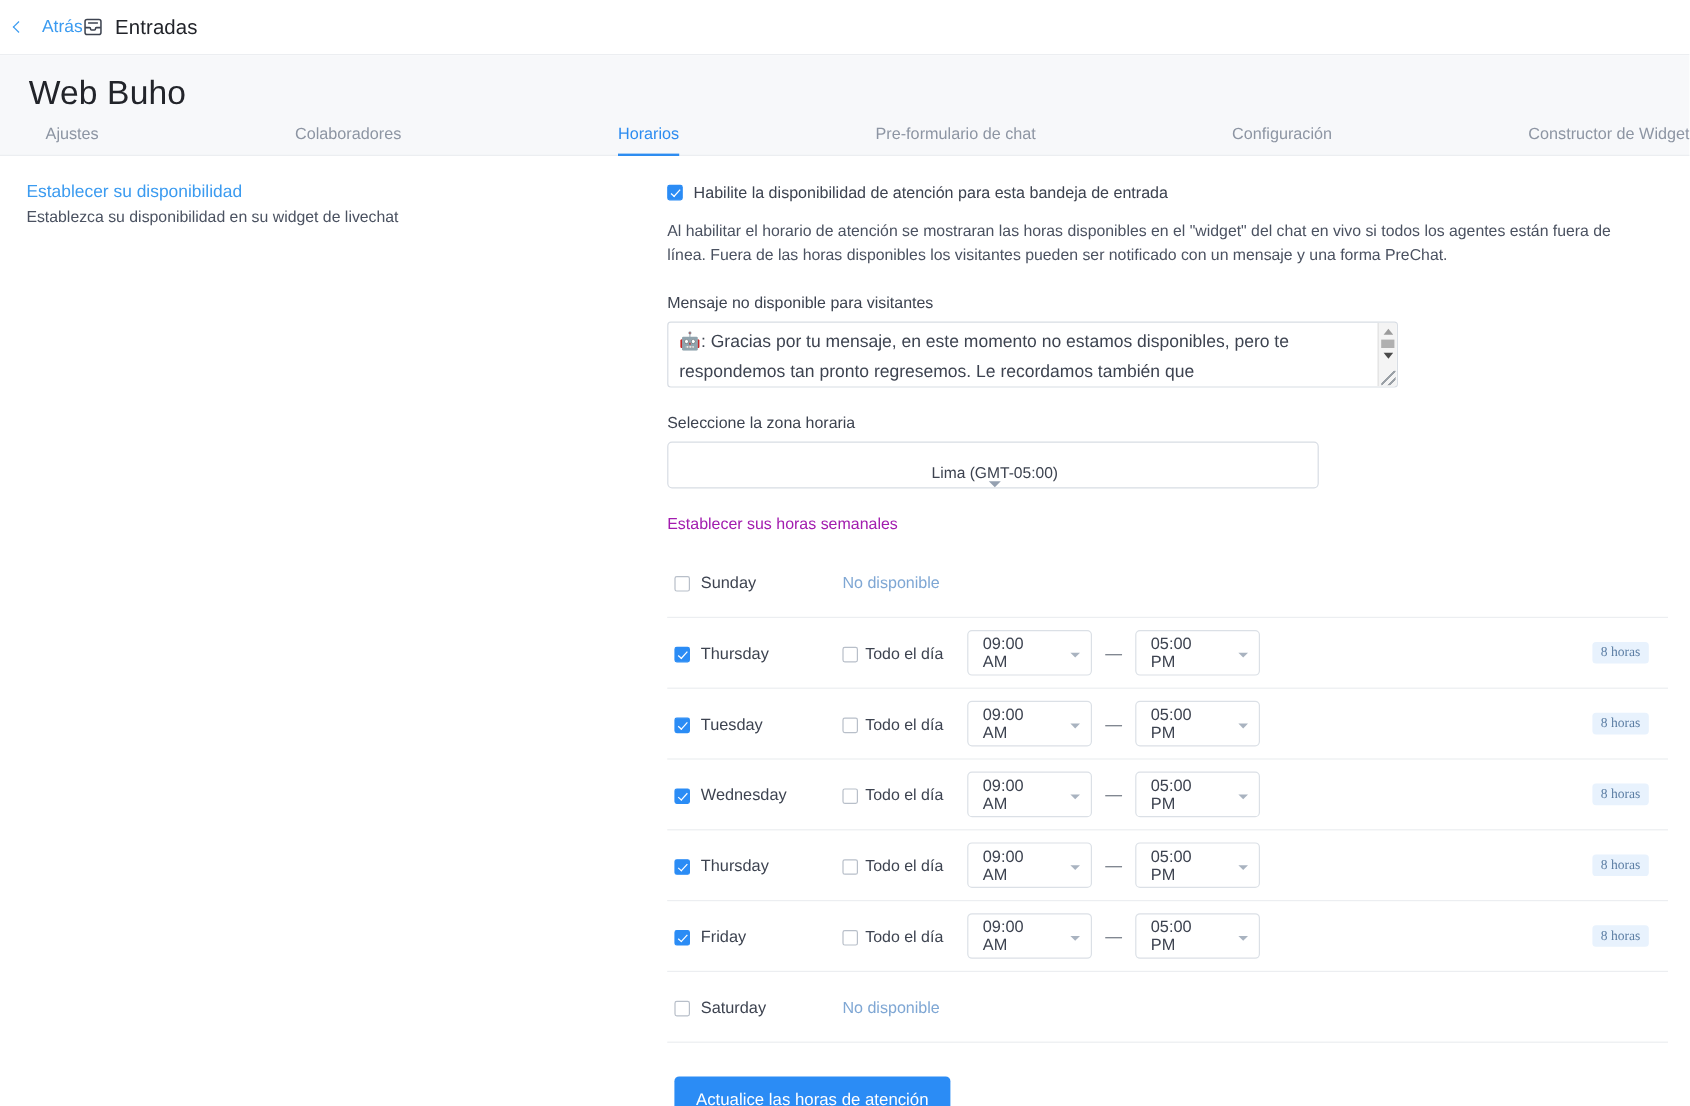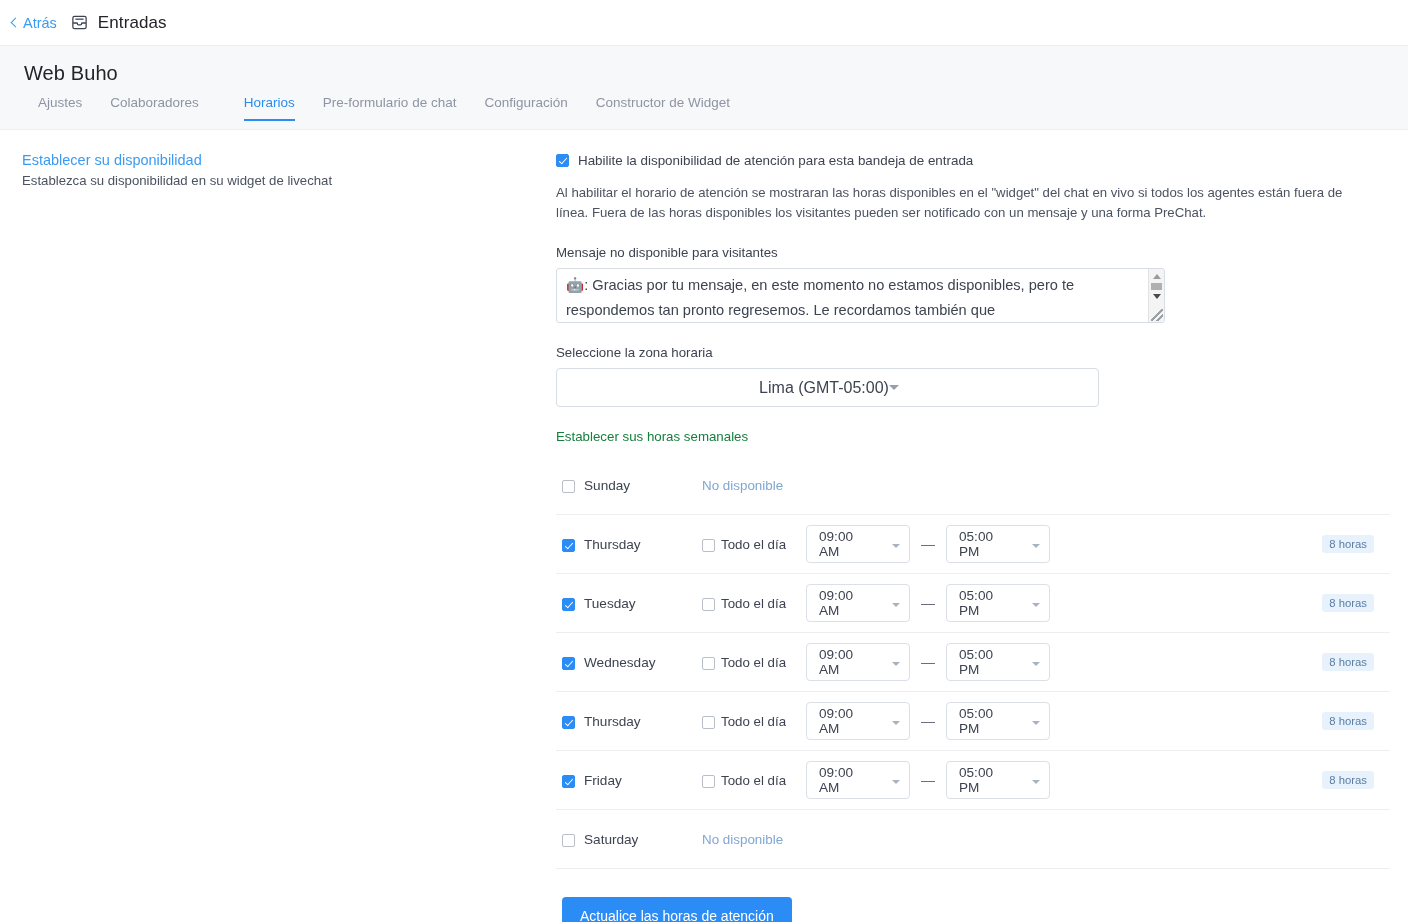--- a/index.html
+++ b/index.html
@@ -18,22 +18,21 @@
     border-bottom: 1px solid #eceef1;
     display: flex;
     align-items: center;
     padding: 0 0 0 12px;
   }
   .back-link {
     display: flex; align-items: center;
     color: #3b9bf0;
     font-size: 14.5px;
     cursor: pointer;
-    gap: 4px;
-    padding-right: 14px;
+    gap: 16px;
   }
   .chev {
     display: inline-block;
     width: 7px; height: 7px;
     border-left: 1.6px solid #3b9bf0;
     border-bottom: 1.6px solid #3b9bf0;
     transform: rotate(45deg);
     margin-bottom: 1px;
   }
   .inbox-icon { display:flex; align-items:center; margin-right: 10px; }
@@ -44,26 +43,26 @@
   }
 
   
   .subhead {
     background: #f7f8fa;
     border-bottom: 1px solid #eceef1;
     padding: 16px 0 0 24px;
     height: 84px;
   }
   .ws-title {
-    font-size: 20px;
+    font-size: 28px;
     color: #22242a;
     margin: 0 6px 10px 0;
     letter-spacing: 0.1px;
   }
-  .tabs { display: flex; gap: 28px; padding-left: 14px; }
+  .tabs { display: flex; gap: 28px; padding-left: 14px; justify-content: space-between; }
   .tab {
     font-size: 13.5px;
     color: #8d95a3;
     padding-bottom: 9px;
     cursor: pointer;
     border-bottom: 2px solid transparent;
   }
   .tab.active {
     color: #2d8cf0;
     border-bottom-color: #2d8cf0;
@@ -185,34 +184,35 @@
   }
 
   
   .tz-select {
     width: 543px; height: 39px;
     border: 1px solid #d8dde4;
     border-radius: 4px;
     background: #fff;
     display: flex; align-items: center;
     padding: 0 12px 0 15px;
-    font-size: 16px;
+    font-size: 13px;
     color: #3d4350;
-    justify-content: center;
-    cursor: pointer;
+    justify-content: flex-end;
+    cursor: pointer;
+    flex-direction: column;
   }
   .caret {
     width: 0; height: 0;
     border-left: 5px solid transparent;
     border-right: 5px solid transparent;
     border-top: 5px solid #94a0b0;
   }
   .sect-label {
     font-size: 13.3px;
-    color: #15803d;
+    color: #a21caf;
     margin: 22px 0 12px 0;
   }
 
   
   .days { margin-top: 12px; }
   .day-row {
     display: flex;
     align-items: center;
     height: 59px;
     border-bottom: 1px solid #eceef1;
@@ -260,20 +260,21 @@
     color: #69707c; font-size: 14px;
   }
   .badge {
     margin-left: auto;
     background: #e8f2fd;
     color: #5b7da3;
     font-size: 11.3px;
     border-radius: 3px;
     padding: 3px 7px;
     margin-right: 16px;
+    font-family: Liberation Serif, serif;
   }
 
   .btn-primary {
     margin: 28px 0 0 6px;
     background: #2b8cf5;
     color: #ffffff;
     font-size: 14px;
     border: none;
     border-radius: 4px;
     height: 37px;

